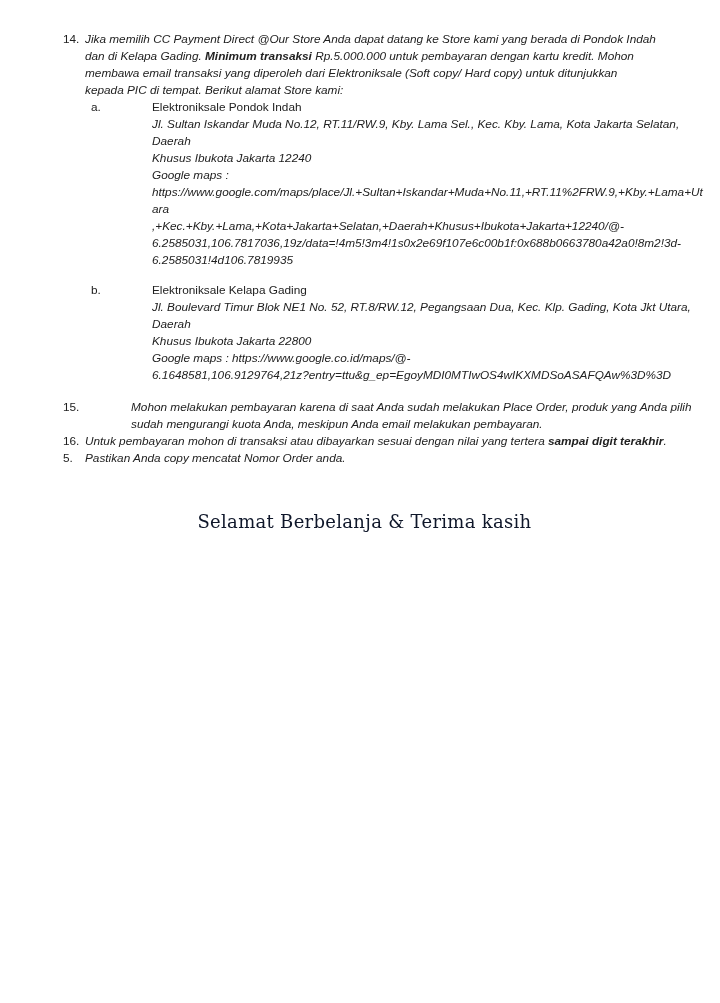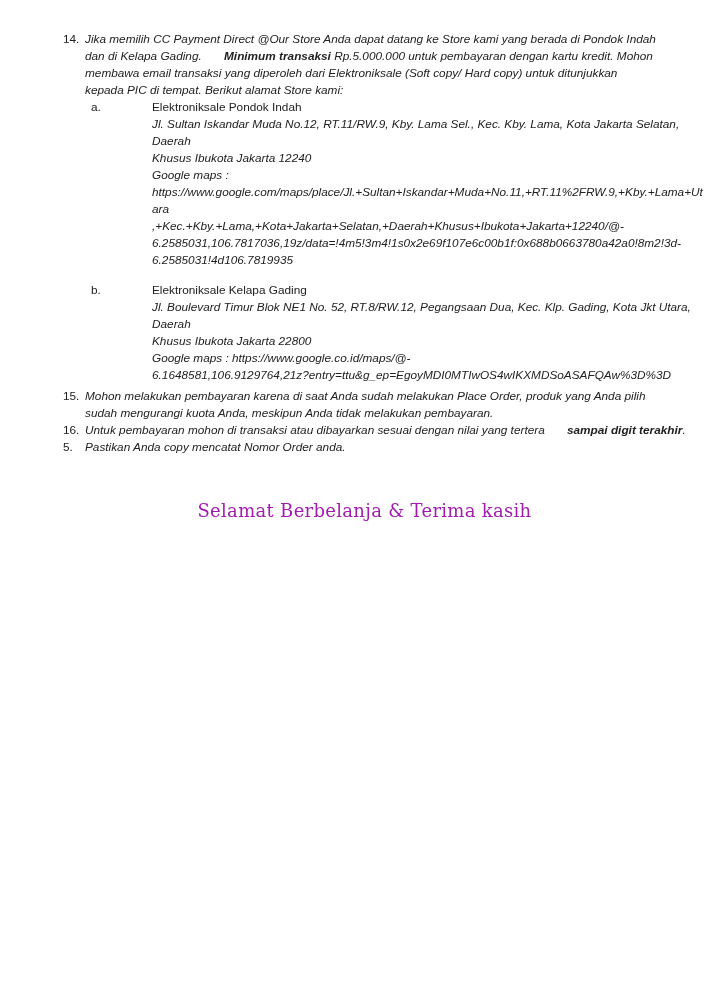--- a/index.html
+++ b/index.html
@@ -31,50 +31,50 @@
     flex: 1;
     min-width: 0;
   }
   .pre {
     white-space: pre-wrap;
     overflow-wrap: anywhere;
     font-style: italic;
   }
   .b {
     font-weight: bold;
-    margin-left: 19px;
   }
   .store {
     display: flex;
     align-items: flex-start;
     margin-left: 6px;
   }
   .store-marker {
     flex: 0 0 21px;
     width: 21px;
   }
   .store-body {
     flex: 1;
     min-width: 0;
     margin-left: 40px;
   }
   .store-b {
     margin-top: 13px;
   }
   .item-15 {
-    margin-top: 4px;
+    margin-top: 15px;
+    gap: 46px;
   }
   .closing {
     margin-top: 46px;
     margin-left: -42px;
     text-align: center;
     font-family: "DejaVu Serif", serif;
     font-size: 18px;
     letter-spacing: 0.3px;
-    color: #a21caf;
+    color: #0f172a;
   }
 </style>
 </head>
 <body>
 
 <div class="page">
 
   <div class="item">
     <div class="item-num">14.</div>
     <div class="item-body">
@@ -109,21 +109,21 @@
 6.1648581,106.9129764,21z?entry=ttu&amp;g_ep=EgoyMDI0MTIwOS4wIKXMDSoASAFQAw%3D%3D</div>
         </div>
       </div>
     </div>
   </div>
 
   <div class="item item-15">
     <div class="item-num">15.</div>
     <div class="item-body">
       <span class="pre">Mohon melakukan pembayaran karena di saat Anda sudah melakukan Place Order, produk yang Anda pilih
-sudah mengurangi kuota Anda, meskipun Anda tidak melakukan pembayaran.</span>
+sudah mengurangi kuota Anda, meskipun Anda email melakukan pembayaran.</span>
     </div>
   </div>
 
   <div class="item">
     <div class="item-num">16.</div>
     <div class="item-body">
       <span class="pre">Untuk pembayaran mohon di transaksi atau dibayarkan sesuai dengan nilai yang tertera </span><span class="pre b">sampai digit terakhir</span><span class="pre">.</span>
     </div>
   </div>
 

